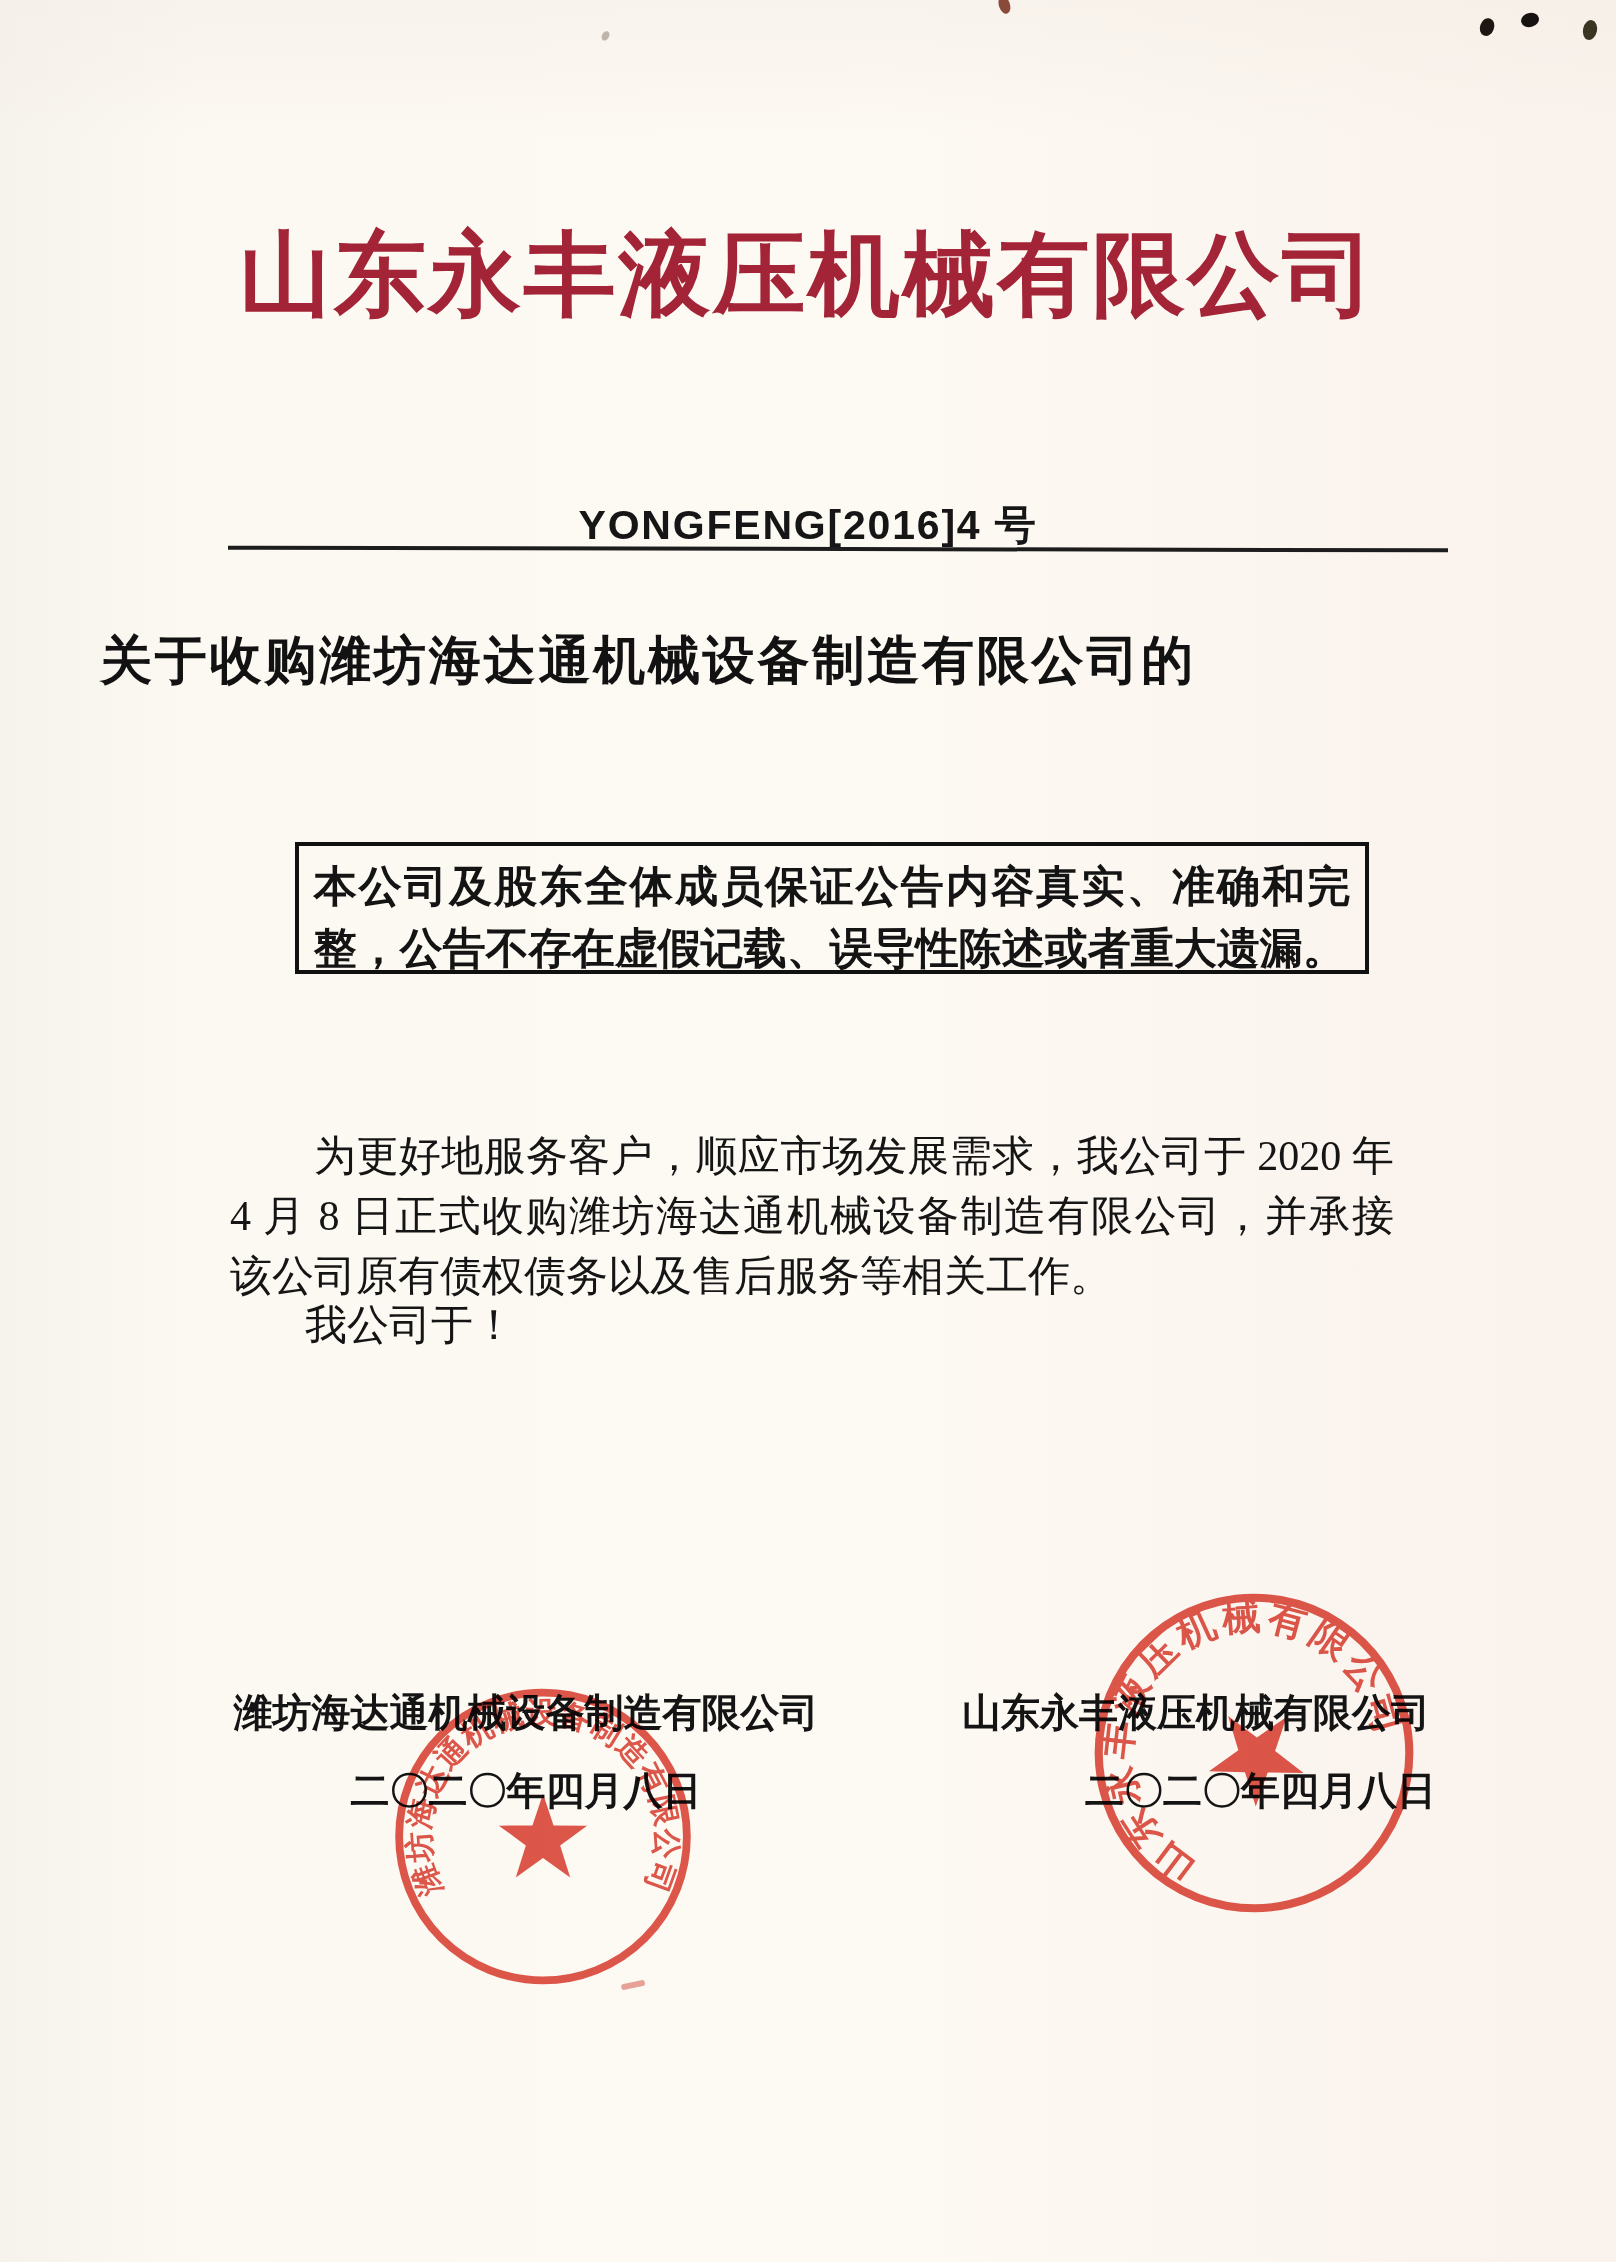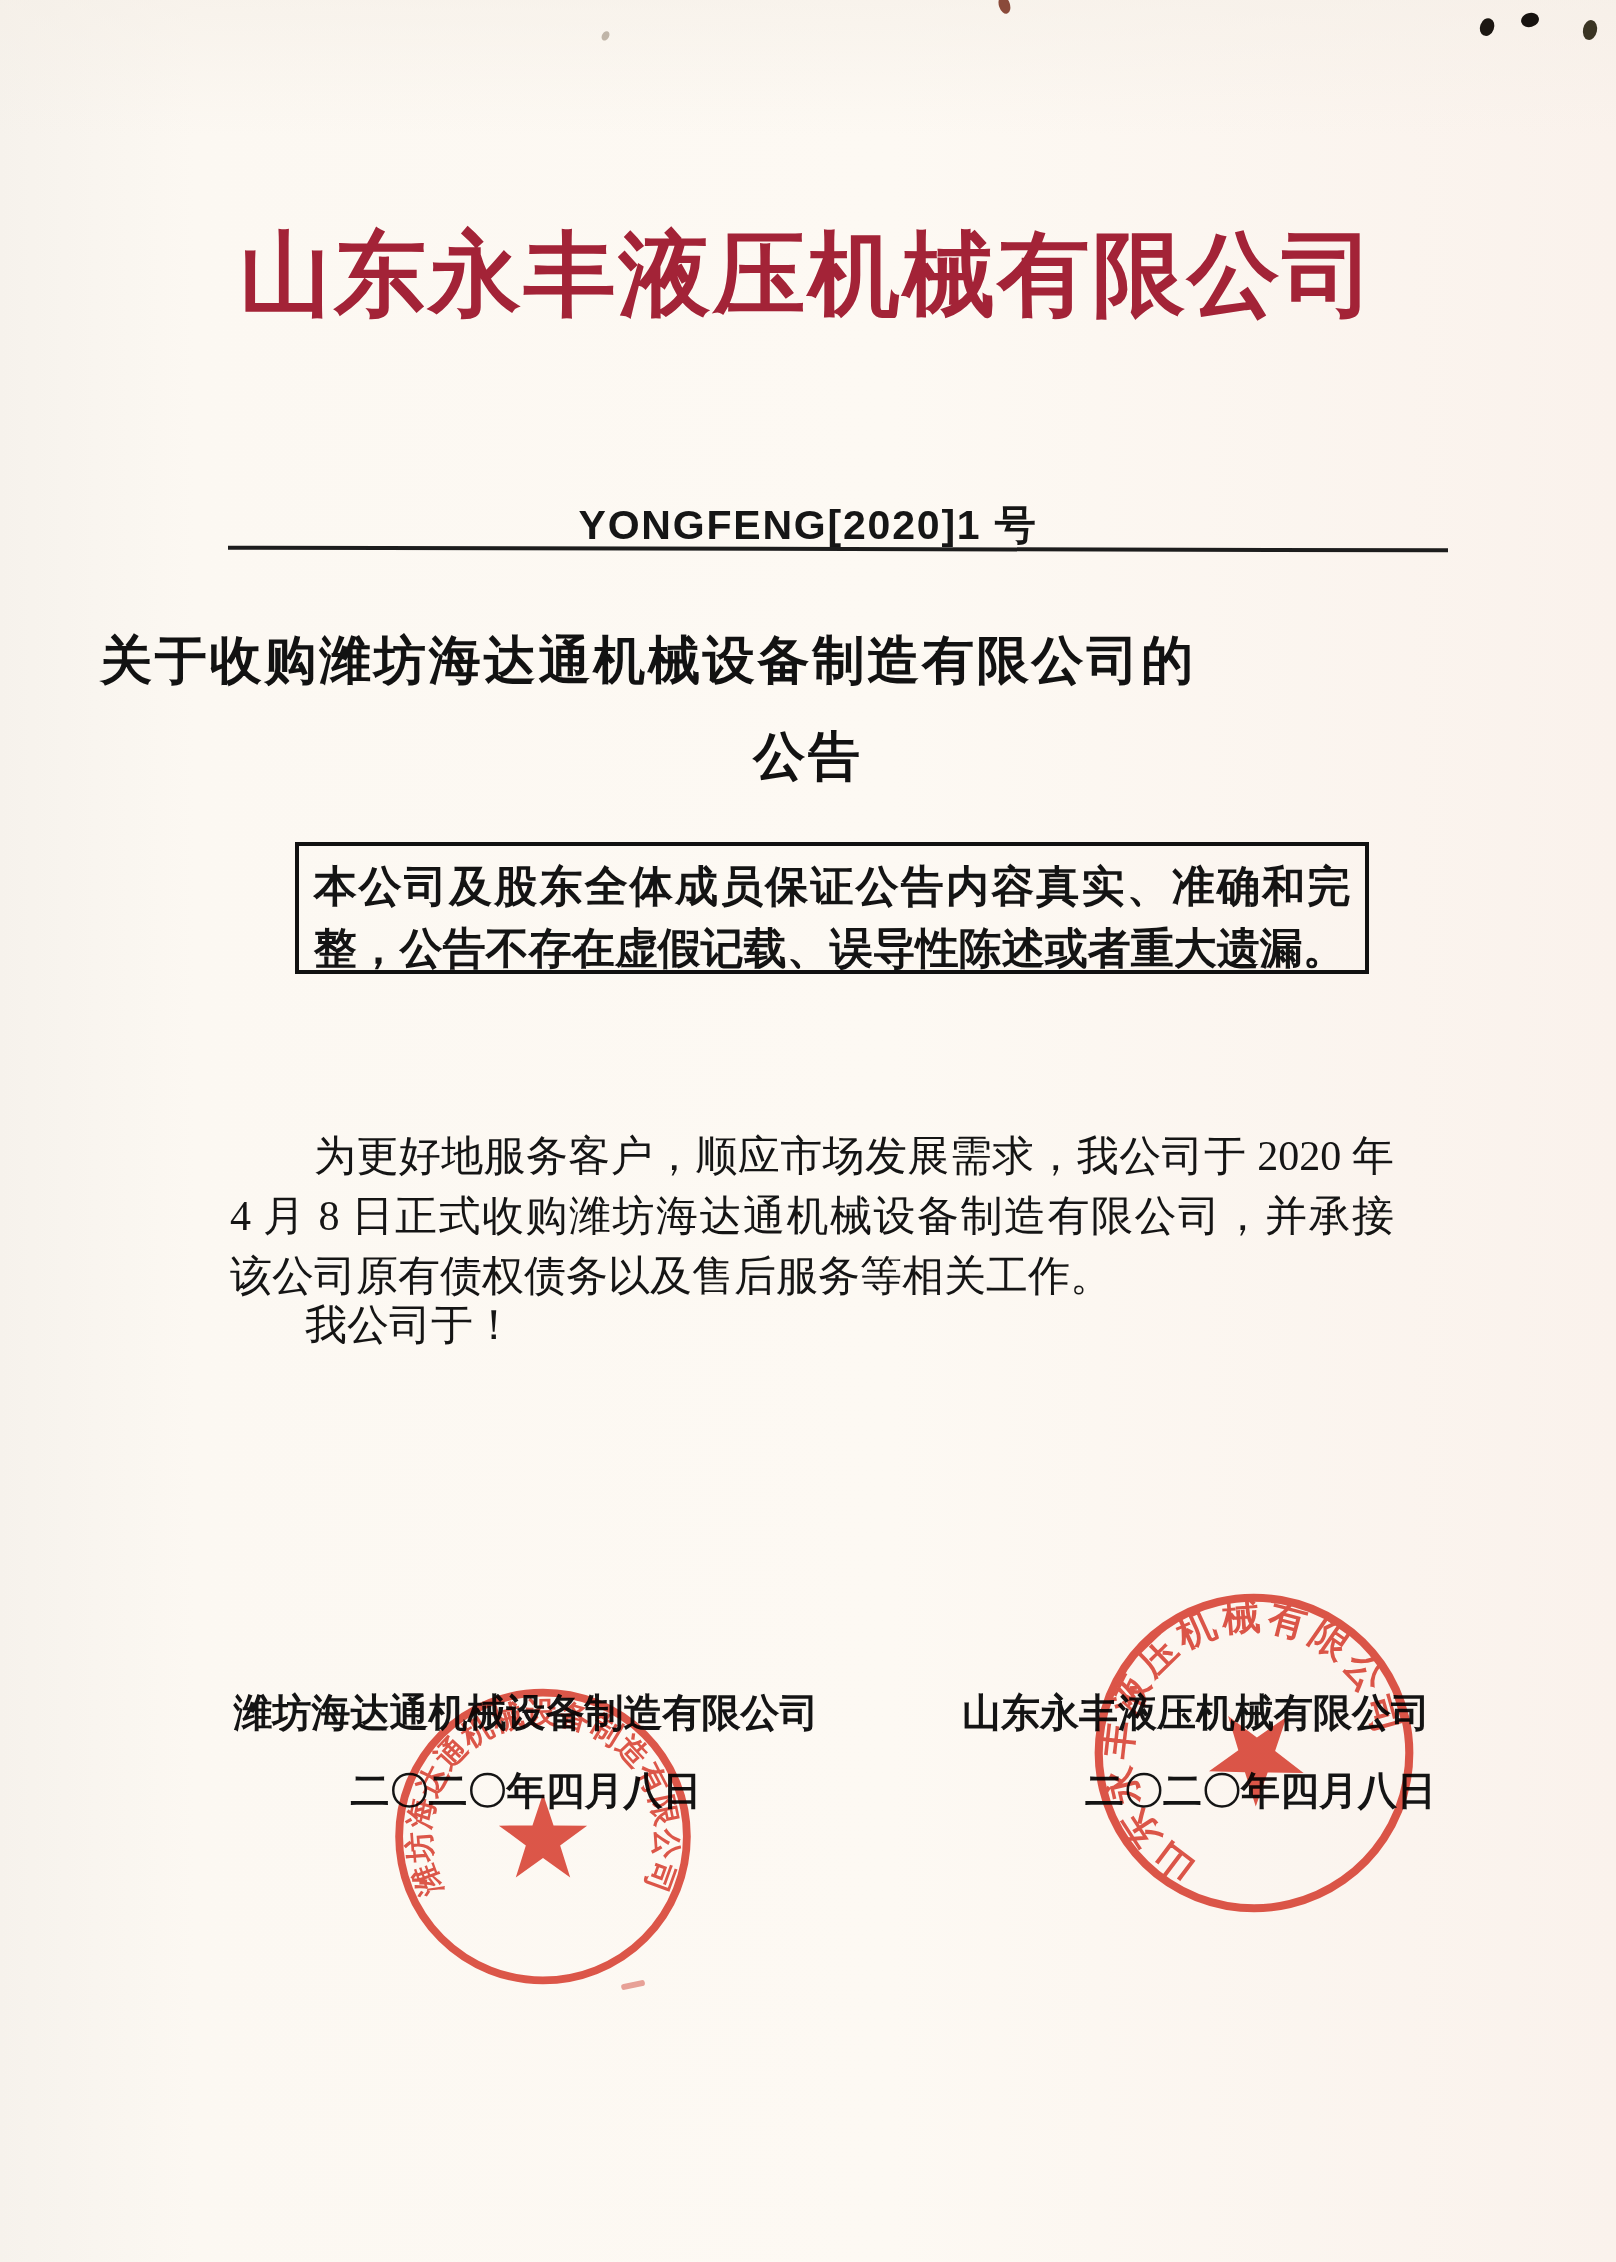--- a/index.html
+++ b/index.html
@@ -89,26 +89,25 @@
 
   <div class="artifact" style="left:1480px;top:18.4px;width:13.8px;height:18.4px;background:#1c1712;transform:rotate(20deg);"></div>
   <div class="artifact" style="left:1521px;top:13px;width:18.4px;height:13.8px;background:#171310;transform:rotate(-15deg);"></div>
   <div class="artifact" style="left:1583px;top:20px;width:13.8px;height:20px;background:#3a3423;transform:rotate(12deg);"></div>
   <div class="artifact" style="left:999px;top:-3.7px;width:11px;height:18.4px;background:#8a4a3a;transform:rotate(-18deg);"></div>
   <div class="artifact" style="left:602px;top:31px;width:7.3px;height:10px;background:#9a8a7a;opacity:.6;transform:rotate(30deg);"></div>
   <div class="artifact" style="left:621px;top:1982px;width:24px;height:5.5px;background:#d55a4a;opacity:.55;border-radius:2.8px;transform:rotate(-12deg);"></div>
 
   <div class="title">山东永丰液压机械有限公司</div>
 
-  <div class="docnum">YONGFENG[2020]1 号</div>
+  <div class="docnum">YONGFENG[2016]4 号</div>
 
   <div class="rule"></div>
 
   <div class="head1">关于收购潍坊海达通机械设备制造有限公司的</div>
-  <div class="head2">公告</div>
 
   <div class="noticebox">本公司及股东全体成员保证公告内容真实、准确和完整，公告不存在虚假记载、误导性陈述或者重大遗漏。</div>
 
   <div class="body-par">为更好地服务客户，顺应市场发展需求，我公司于 2020 年 4 月 8 日正式收购潍坊海达通机械设备制造有限公司，并承接该公司原有债权债务以及售后服务等相关工作。</div>
 
   <div class="closing">我公司于！</div>
 
   <div class="sig sig-left">
     <div class="company">潍坊海达通机械设备制造有限公司</div>
     <div class="date">二〇二〇年四月八日</div>

